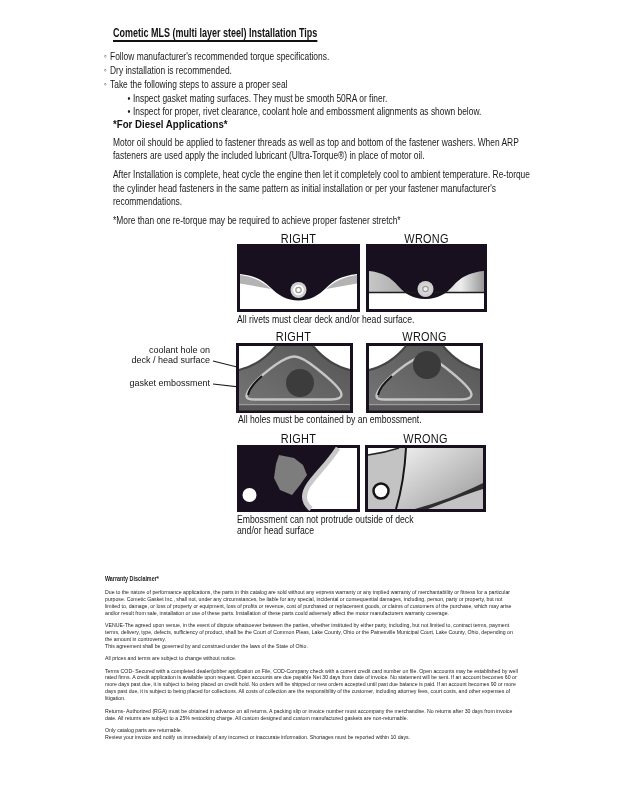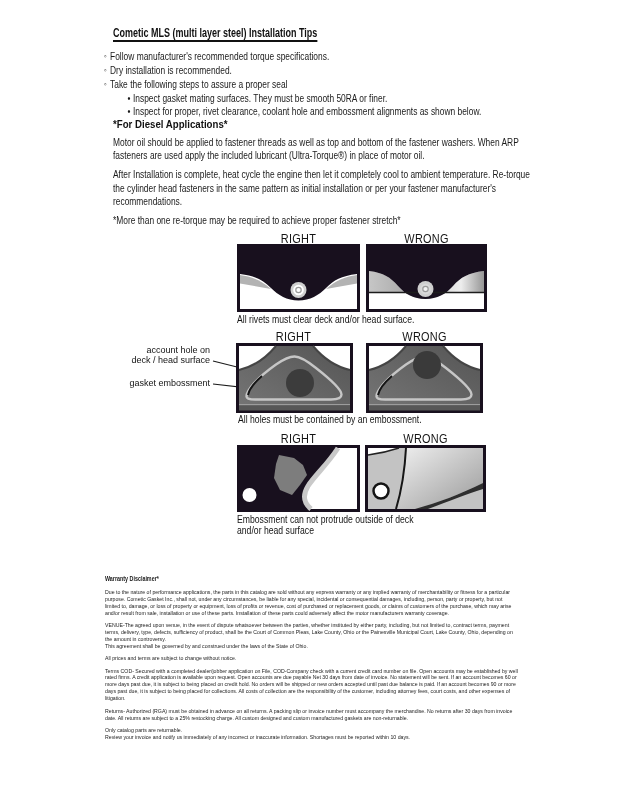--- a/index.html
+++ b/index.html
@@ -87,21 +87,21 @@
     <circle cx="59.5" cy="45" r="8" fill="#cfcfcf"></circle>
     <circle cx="59.5" cy="45" r="5.3" fill="#d9d9d9"></circle>
     <circle cx="59.5" cy="45" r="2.7" fill="#f2f2f2" stroke="#9a9a9a" stroke-width="1.2"></circle>
   </svg>
 
   <div class="abs caption cx" style="left:237px;top:314px;">All rivets must clear deck and/or head surface.</div>
 
   <div class="abs dlabel cxc" style="left:235px;top:329px;width:117px;">RIGHT</div>
   <div class="abs dlabel cxc" style="left:366px;top:329px;width:117px;">WRONG</div>
 
-  <div class="abs ann" style="left:90px;top:346px;width:120px;">account hole on
+  <div class="abs ann" style="left:90px;top:346px;width:120px;">coolant hole on
 deck / head surface</div>
   <div class="abs ann" style="left:90px;top:379px;width:120px;text-align:right;">gasket embossment</div>
 
   <svg class="abs" style="left:205px;top:352px;pointer-events:none;" width="100" height="45" viewBox="0 0 100 45">
     <line x1="8" y1="9" x2="84" y2="28" stroke="#1a1a1a" stroke-width="1.2"></line>
     <line x1="8" y1="32" x2="61" y2="38" stroke="#1a1a1a" stroke-width="1.2"></line>
   </svg>
 
   <svg class="abs dimg" style="left:236px;top:343px;" width="117" height="70" viewBox="0 0 117 70">
     <defs>

